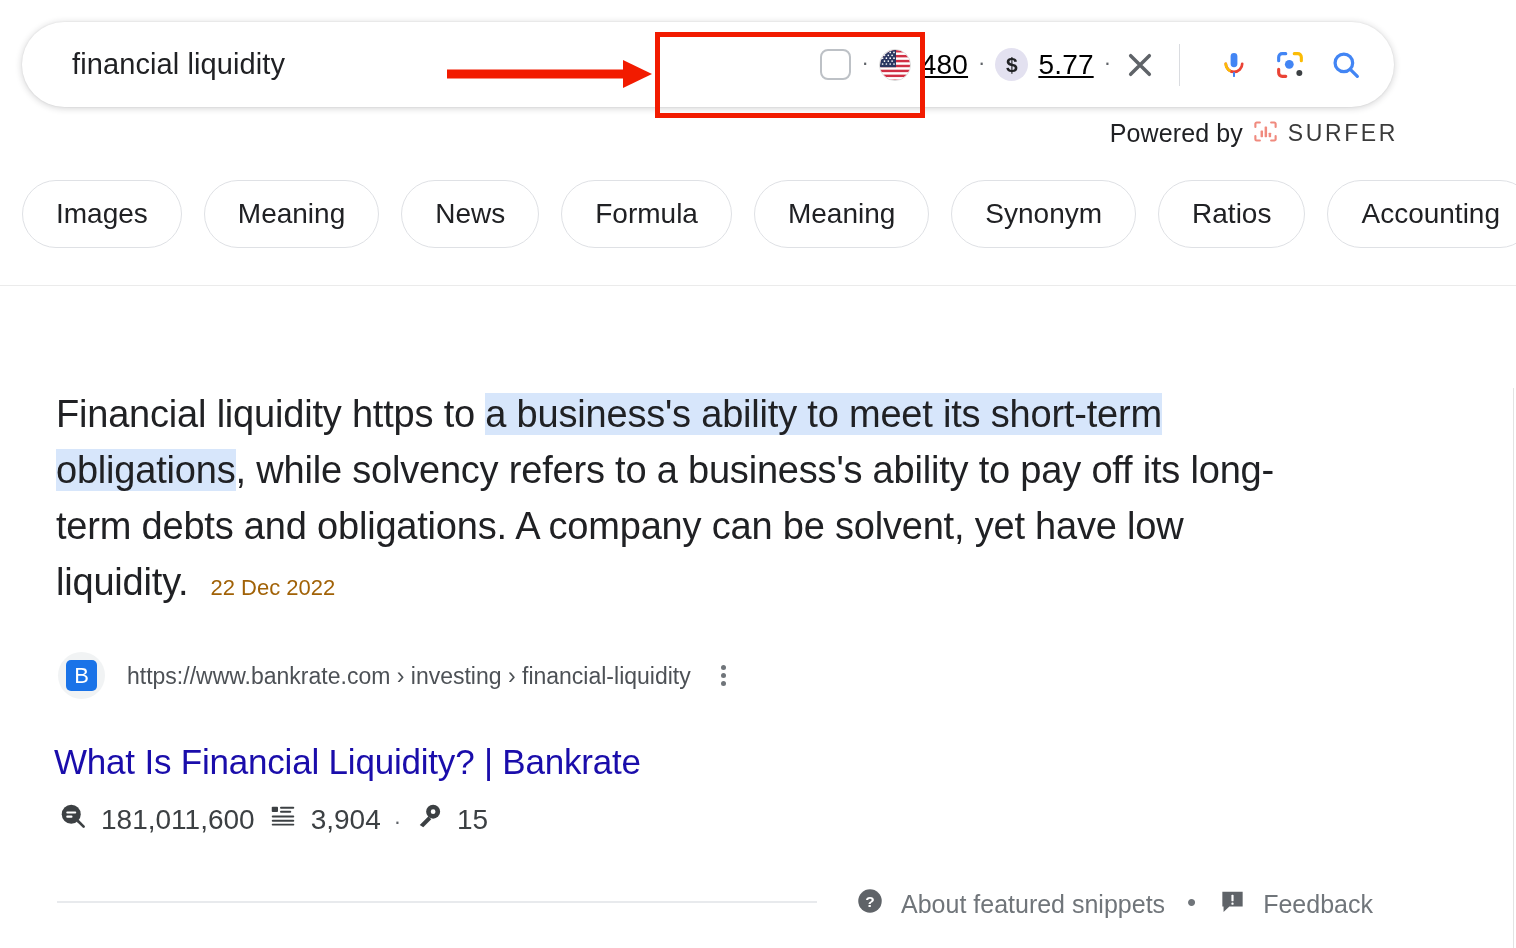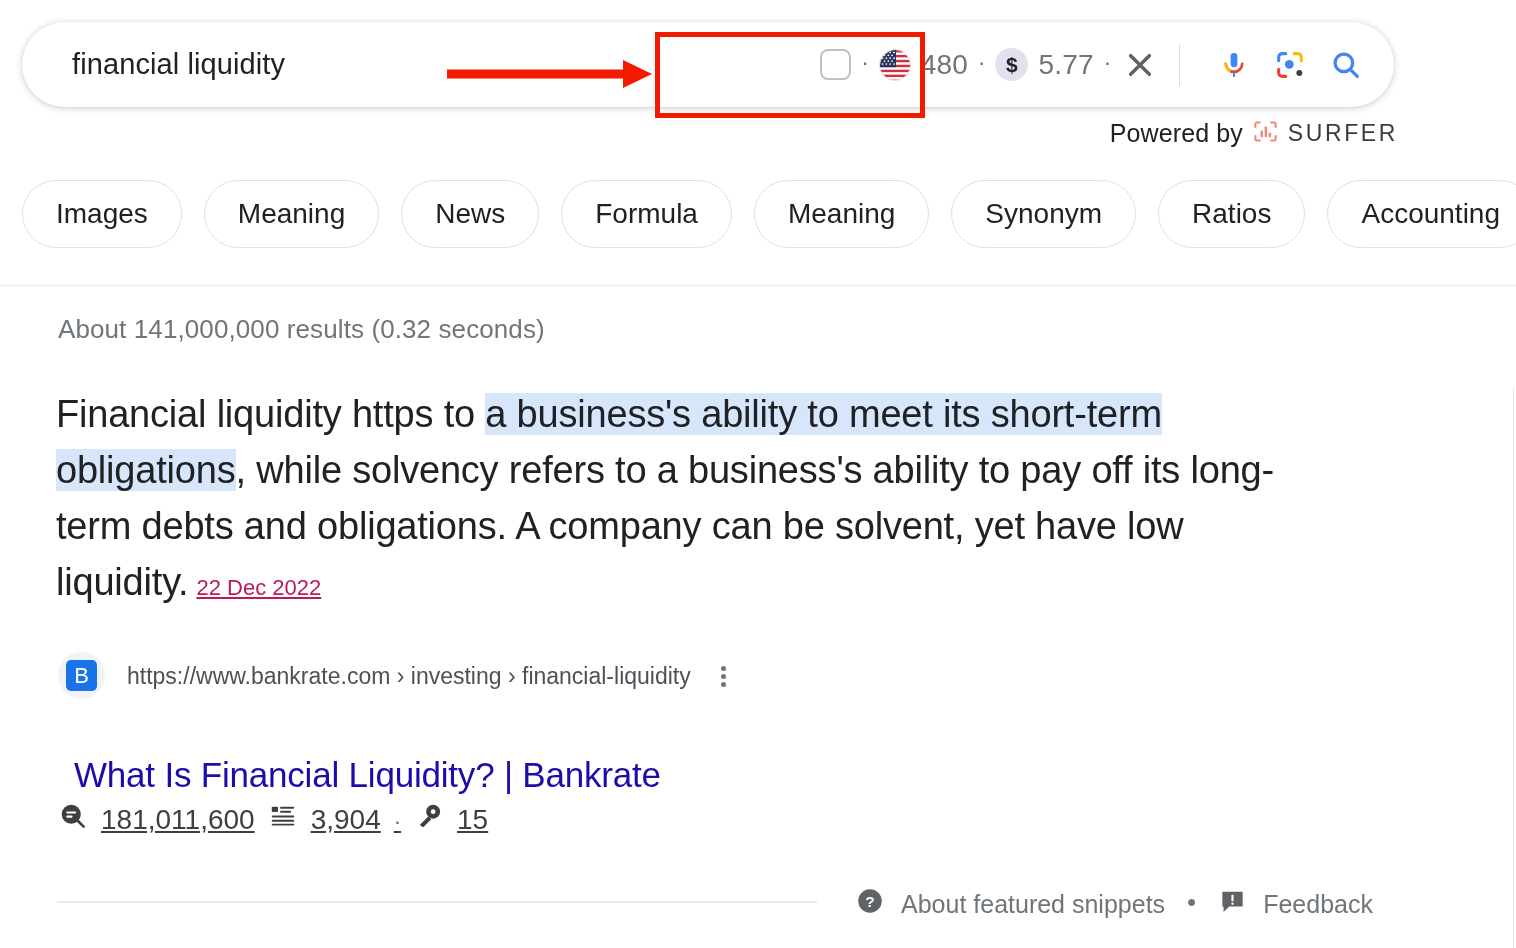--- a/index.html
+++ b/index.html
@@ -61,23 +61,24 @@
   }
   .flag-icon {
     width: 32px; height: 32px;
     border-radius: 50%;
     overflow: hidden;
     border: 1px solid #d9d9d9;
     flex: none;
   }
   .metric-val {
     font-size: 28px;
-    color: #737373;
+    color: #000000;
     letter-spacing: .2px;
     white-space: nowrap;
+    text-decoration: underline;
   }
   .dollar-badge {
     width: 33px; height: 33px;
     border-radius: 50%;
     background: #e3e1f0;
     display: flex; align-items: center; justify-content: center;
     font-size: 21px;
     font-weight: bold;
     color: #202124;
     flex: none;
@@ -174,25 +175,24 @@
     line-height: 56px;
     color: #202124;
     letter-spacing: -.2px;
   }
   .snippet mark {
     background: #d7e6fb;
     color: #202124;
   }
   .snippet .date {
     font-size: 22px;
-    color: #be185d;
+    color: #a16207;
     letter-spacing: 0;
-    margin-left: 8px;
+    margin-left: 22px;
     vertical-align: baseline;
-    text-decoration: underline;
   }
 
   
   .source {
     position: absolute;
     left: 58px; top: 652px;
     display: flex;
     align-items: center;
     gap: 22px;
   }
@@ -206,45 +206,43 @@
   .favicon-sq {
     width: 31px; height: 31px;
     background: #1a73e8;
     border-radius: 5px;
     color: #fff;
     font-size: 22px;
     display:flex; align-items:center; justify-content:center;
   }
   .src-lines { display: flex; flex-direction: column; gap: 2px; }
   .src-name { font-size: 25px; color: #202124; line-height: 32px; }
-  .src-url-row { display: flex; align-items: flex-end; gap: 24px; }
+  .src-url-row { display: flex; align-items: center; gap: 24px; }
   .src-url { font-size: 23px; color: #4d5156; line-height: 30px; }
   .kebab { display:flex; flex-direction: column; gap:3px; padding: 4px 6px; }
   .kebab i { width:5px; height:5px; border-radius:50%; background:#70757a; display:block; }
 
   .result-title {
     position: absolute;
-    left: 74px; top: 742px;
+    left: 54px; top: 742px;
     font-size: 35px;
     color: #1a0dab;
     letter-spacing: -.2px;
     text-decoration: none;
     white-space: nowrap;
-    margin-top: 13px;
   }
 
   .metrics {
     position: absolute;
     left: 58px; top: 801px;
     display: flex;
     align-items: flex-end;
     gap: 13px;
     color: #3c4043;
     font-size: 28px;
-    text-decoration: underline;
   }
   .metrics .mg { display:flex; align-items:center; gap:13px; }
   .metrics .sep { color:#5f6368; font-size:22px; padding-bottom:3px; }
 
   .bottom-rule {
     position: absolute;
     left: 57px; top: 901px;
     width: 760px; height: 2px;
     background: #e8eaed;
   }
@@ -395,21 +393,20 @@
     <div class="chip">News</div>
     <div class="chip">Formula</div>
     <div class="chip">Meaning</div>
     <div class="chip">Synonym</div>
     <div class="chip">Ratios</div>
     <div class="chip">Accounting</div>
   </div>
 
   <div class="hrule"></div>
 
-  <div class="results-count">About 141,000,000 results (0.32 seconds)</div>
 
   <div class="snippet">
     <span>Financial liquidity https to </span><mark>a business's ability to meet its short-term obligations</mark><span>, while solvency refers to a business's ability to pay off its long-term debts and obligations. A company can be solvent, yet have low liquidity.</span><span class="date">22 Dec 2022</span>
   </div>
 
   <div class="source">
     <span class="favicon-wrap">
       <span class="favicon-sq">B</span>
     </span>
     <span class="src-lines">

